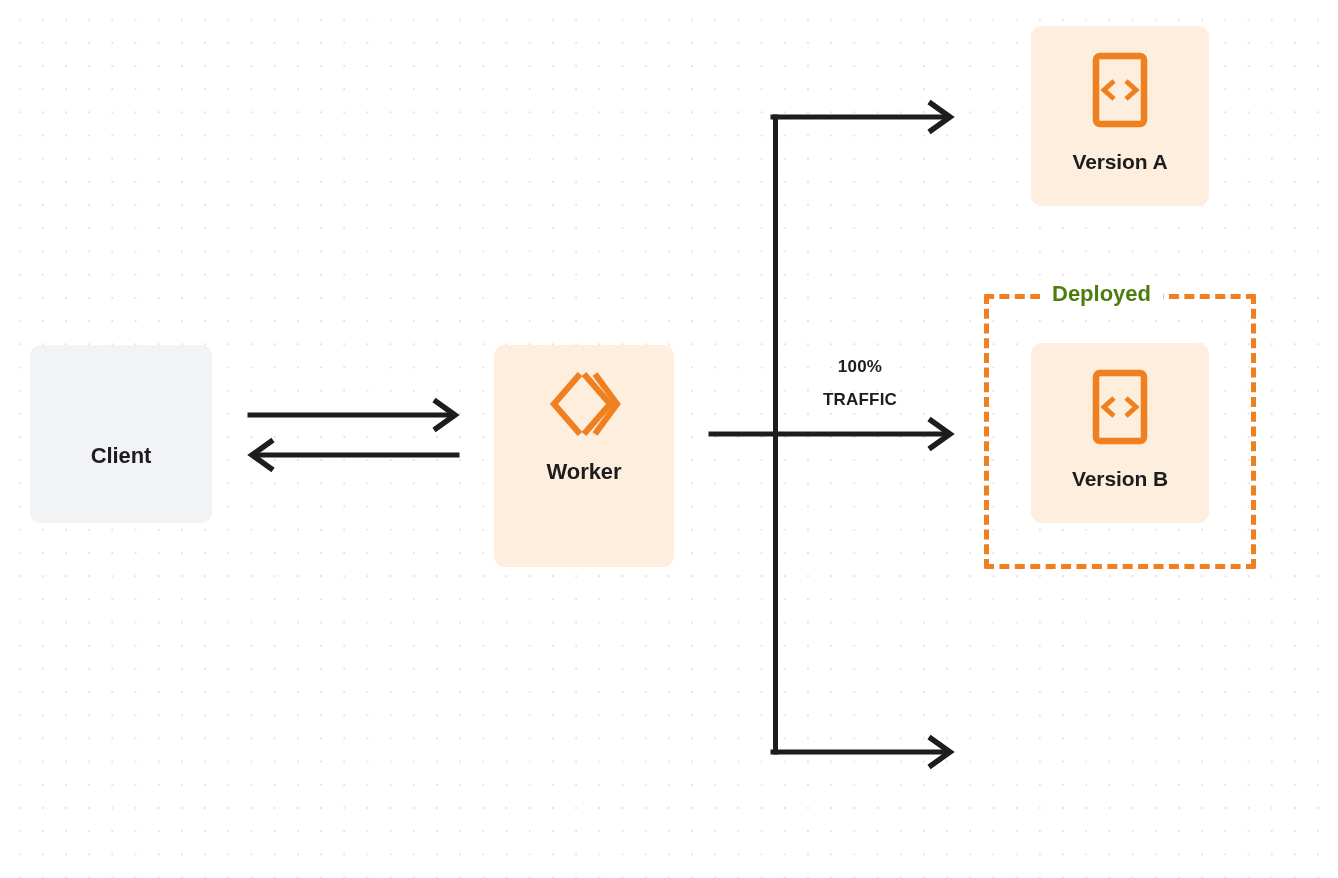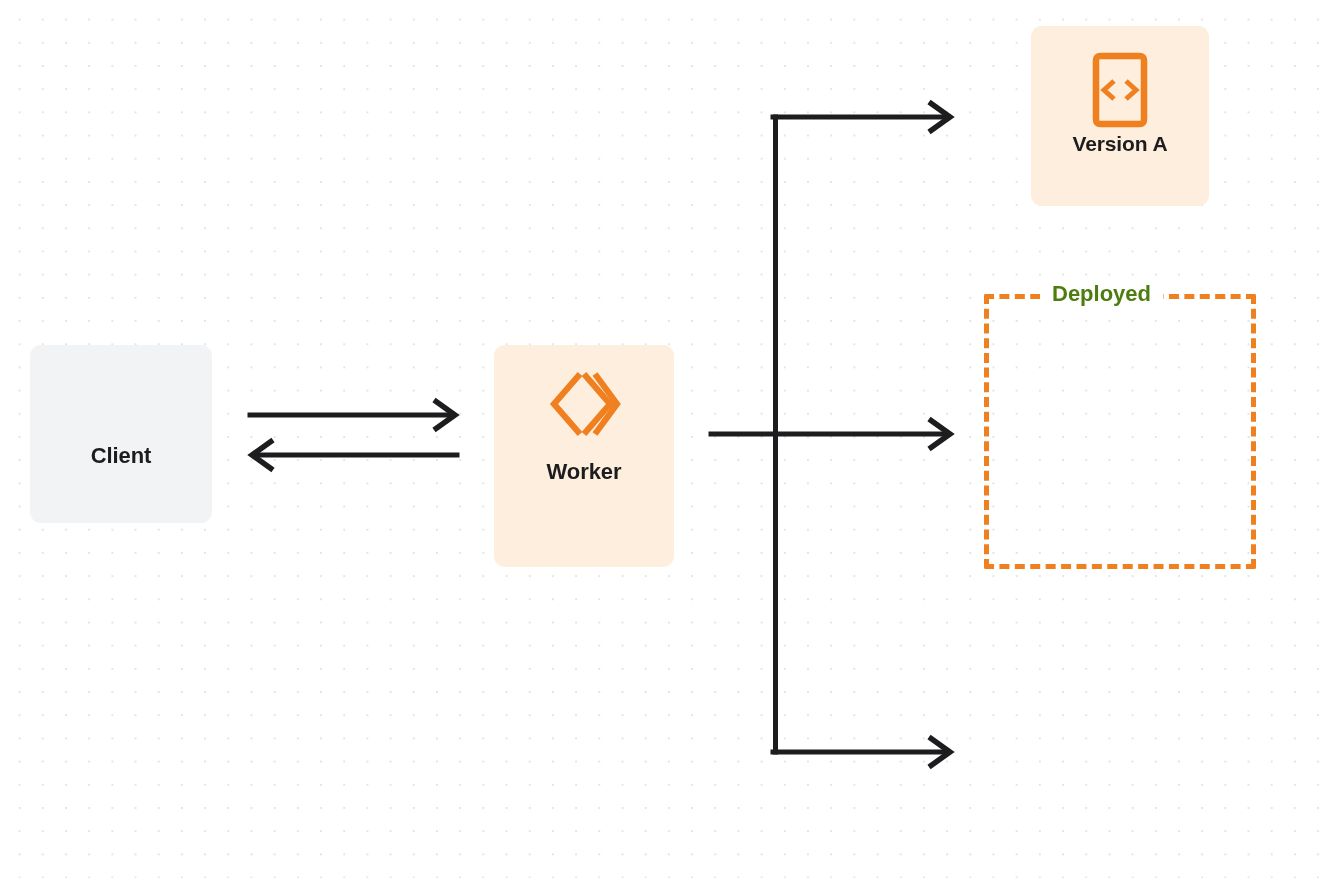--- a/index.html
+++ b/index.html
@@ -64,21 +64,21 @@
   }
 
   
   .version-node {
     width: 178px;
     height: 180px;
     background: #fdeedd;
     justify-content: flex-start;
     padding-top: 26px;
   }
-  .version-node .node-label { font-size: 21px; margin-top: 4px; }
+  .version-node .node-label { font-size: 21px; margin-top: 22px; }
   #version-a-node { left: 1031px; top: 26px; }
   #version-b-node { left: 1031px; top: 343px; }
   #version-c-node { left: 1031px; top: 661px; }
 
   
   .worker-icon { width: 74px; height: 70px; display: block; }
   .code-file-icon { width: 56px; height: 76px; display: block; }
 
   
   #deployed-frame {
@@ -173,20 +173,24 @@
       <path class="conn" d="M 711 434 L 944 434"></path>
       <path class="head" d="M 929 419 L 950 434 L 929 449"></path>
     </g>
 
     <g>
       <path class="conn" d="M 773 752 L 944 752"></path>
       <path class="head" d="M 929 737 L 950 752 L 929 767"></path>
     </g>
   </svg>
 
+  <div id="traffic-label">
+    <span>100%</span>
+    <span>TRAFFIC</span>
+  </div>
 
   <div class="node" id="client-node">
     <div class="node-label">Client</div>
   </div>
 
   <div class="node" id="worker-node">
     <span>
       <svg class="worker-icon" viewBox="0 0 74 70" xmlns="http://www.w3.org/2000/svg">
         <g fill="none" stroke="#f0801f" stroke-width="6.2" stroke-linecap="butt" stroke-linejoin="miter">
           <polyline points="33,5 7,35 33,65"></polyline>
@@ -205,15 +209,25 @@
     <span>
       <svg class="code-file-icon" viewBox="0 0 56 76" xmlns="http://www.w3.org/2000/svg">
         <rect x="4" y="4" width="48" height="68" rx="4" ry="4" fill="none" stroke="#f0801f" stroke-width="6.5"></rect>
         <polyline points="22,29 12,38 22,47" fill="none" stroke="#f0801f" stroke-width="5" stroke-linecap="butt" stroke-linejoin="miter"></polyline>
         <polyline points="34,29 44,38 34,47" fill="none" stroke="#f0801f" stroke-width="5" stroke-linecap="butt" stroke-linejoin="miter"></polyline>
       </svg>
     </span>
     <div class="node-label">Version A</div>
   </div>
 
+  <div class="node version-node" id="version-b-node">
+    <span>
+      <svg class="code-file-icon" viewBox="0 0 56 76" xmlns="http://www.w3.org/2000/svg">
+        <rect x="4" y="4" width="48" height="68" rx="4" ry="4" fill="none" stroke="#f0801f" stroke-width="6.5"></rect>
+        <polyline points="22,29 12,38 22,47" fill="none" stroke="#f0801f" stroke-width="5" stroke-linecap="butt" stroke-linejoin="miter"></polyline>
+        <polyline points="34,29 44,38 34,47" fill="none" stroke="#f0801f" stroke-width="5" stroke-linecap="butt" stroke-linejoin="miter"></polyline>
+      </svg>
+    </span>
+    <div class="node-label">Version B</div>
+  </div>
 
 
 </div>
 
 </body></html>

